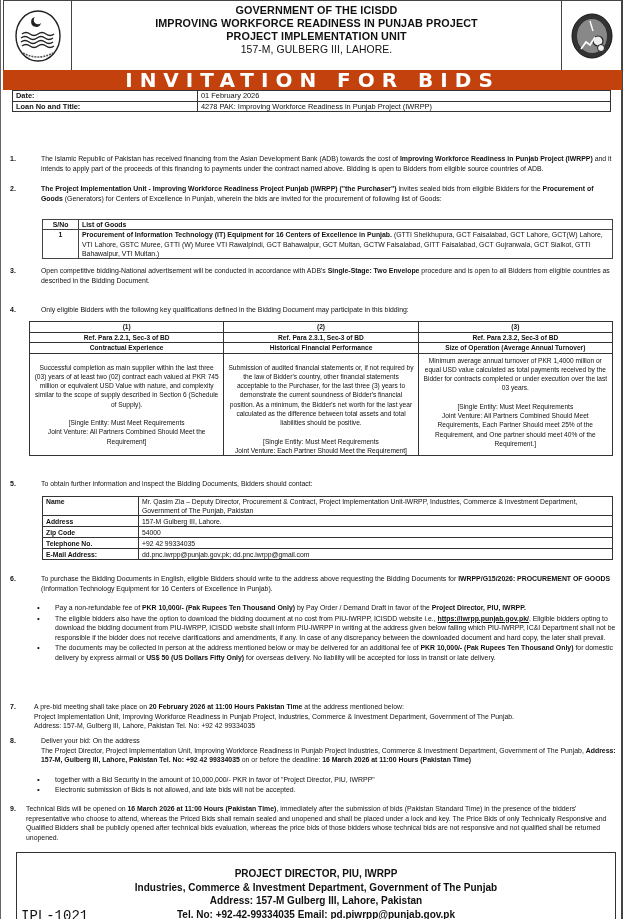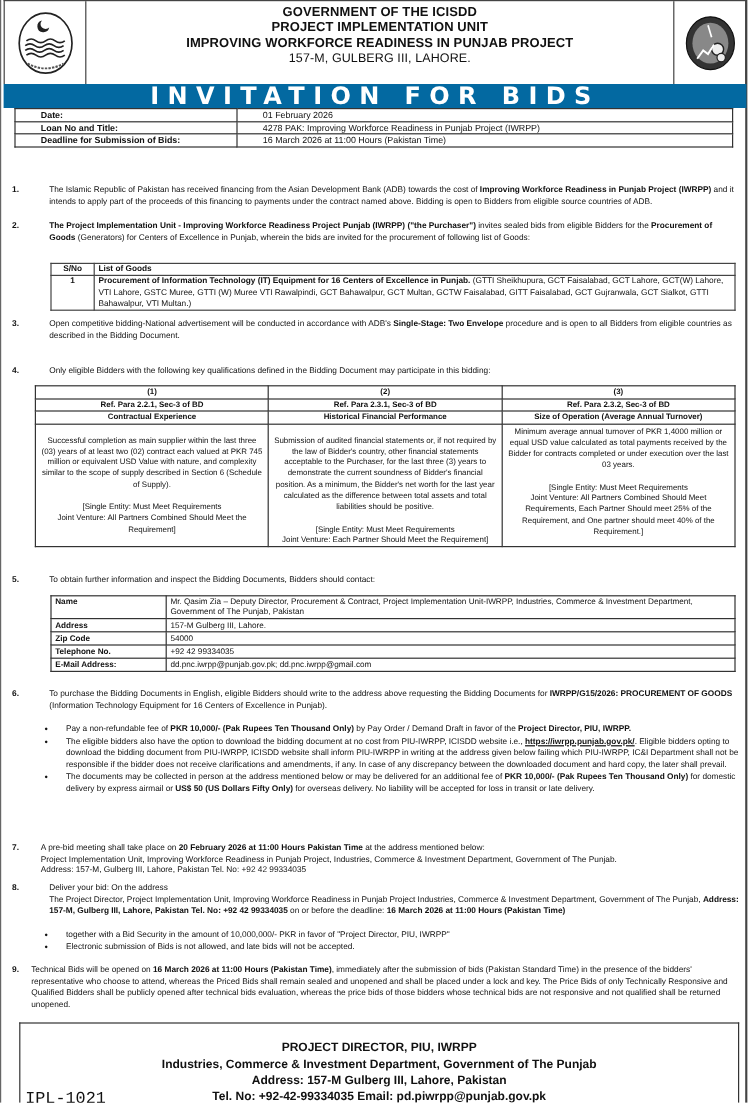--- a/index.html
+++ b/index.html
@@ -7,25 +7,25 @@
   body { font-family: "Liberation Sans", sans-serif; color: #111; position: relative; }
   .page { position: absolute; left: 0; top: 0; width: 623px; height: 919px; border-left: 1px solid #666; border-right: 2px solid #444; }
 
   
   .header { position: absolute; left: 2px; top: 0; width: 619px; height: 70px; border: 1px solid #444; border-bottom: none; display: flex; }
   .logo-cell { width: 68px; border-right: 1px solid #444; display: flex; align-items: center; justify-content: center; }
   .logo-cell.right { border-right: none; border-left: 1px solid #444; width: 60px; }
   .header-text { flex: 1; text-align: center; font-weight: bold; font-size: 10.8px; line-height: 13px; padding-top: 3px; letter-spacing: 0.1px; }
   .header-text div:last-child { font-weight: normal; font-size: 10.4px; }
 
-  .banner { position: absolute; left: 2px; top: 70px; width: 619px; height: 20px; background: #0369a1; color: #fff; font-family: "DejaVu Sans", sans-serif; font-weight: bold; font-size: 20px; letter-spacing: 7px; text-align: center; line-height: 21px; }
+  .banner { position: absolute; left: 2px; top: 70px; width: 619px; height: 20px; background: #c2410c; color: #fff; font-family: "DejaVu Sans", sans-serif; font-weight: bold; font-size: 20px; letter-spacing: 7px; text-align: center; line-height: 21px; }
 
   
   .info-table { position: absolute; left: 11px; top: 90px; width: 599px; border-collapse: collapse; font-size: 7.4px; }
-  .info-table td { border: 1px solid #333; height: 10.5px; padding: 0 21px; line-height: 9px; margin-top: 12px; }
+  .info-table td { border: 1px solid #333; height: 10.5px; padding: 0 3px; line-height: 9px; margin-top: 12px; }
   .info-table td.k { width: 185px; font-weight: bold; }
 
   .para { position: absolute; font-size: 6.9px; line-height: 9.6px; }
   .num { position: absolute; left: 9px; font-weight: bold; font-size: 7px; }
   .txt { position: absolute; left: 40px; width: 575px; }
   b { font-weight: bold; }
 
   
   .goods-table { position: absolute; left: 41px; top: 219px; width: 571px; border-collapse: collapse; font-size: 6.9px; line-height: 9.3px; }
   .goods-table td { border: 1px solid #444; padding: 0 3px; vertical-align: top; }
@@ -63,22 +63,22 @@
         <path d="M24 10 a5 5 0 1 0 6 6 a4 4 0 1 1 -6 -6z" fill="#222"></path>
         <path d="M11 27 q4 -3 8 0 t8 0 t8 0 t8 0" fill="none" stroke="#222" stroke-width="1.4"></path>
         <path d="M10 31 q4 -3 8 0 t8 0 t8 0 t8 0" fill="none" stroke="#222" stroke-width="1.4"></path>
         <path d="M10 35 q4 -3 8 0 t8 0 t8 0 t8 0" fill="none" stroke="#222" stroke-width="1.4"></path>
         <path d="M11 39 q4 -3 8 0 t8 0 t8 0 t8 0" fill="none" stroke="#222" stroke-width="1.4"></path>
         <path d="M12 46 q15 8 30 0" fill="none" stroke="#555" stroke-width="1.6" stroke-dasharray="2 1"></path>
       </svg>
     </div>
     <div class="header-text">
       <div>GOVERNMENT OF THE ICISDD</div>
+      <div>IMPROVING WORKFORCE READINESS IN PUNJAB PROJECT</div>
       <div>PROJECT IMPLEMENTATION UNIT</div>
-      <div>IMPROVING WORKFORCE READINESS IN PUNJAB PROJECT</div>
       <div>157-M, GULBERG III, LAHORE.</div>
     </div>
     <div class="logo-cell right">
       <svg width="46" height="50" viewBox="0 0 46 50">
         <ellipse cx="23" cy="25" rx="20" ry="22" fill="#333" stroke="#111" stroke-width="1"></ellipse>
         <ellipse cx="23" cy="25" rx="15" ry="17" fill="#888"></ellipse>
         <circle cx="29" cy="30" r="5" fill="#eee" stroke="#222" stroke-width="1.2"></circle>
         <circle cx="32" cy="37" r="3.5" fill="#eee" stroke="#222" stroke-width="1"></circle>
         <path d="M12 38 l5 -7 l4 3 l5 -8" fill="none" stroke="#fff" stroke-width="1.6"></path>
         <path d="M21 10 l3 10" stroke="#fff" stroke-width="1.4"></path>
@@ -90,24 +90,20 @@
 
   <table class="info-table">
     <tbody>
         <tr>
       <td class="k">Date:</td>
       <td>01 February 2026</td>
     </tr>
     <tr>
       <td class="k">Loan No and Title:</td>
       <td>4278 PAK: Improving Workforce Readiness in Punjab Project (IWRPP)</td>
-    </tr>
-    <tr>
-      <td class="k">Deadline for Submission of Bids:</td>
-      <td>16 March 2026 at 11:00 Hours (Pakistan Time)</td>
     </tr>
   </tbody>
     </table>
 
   <div class="para" style="top:154px;left:0;width:623px;">
     <span class="num">1.</span>
     <div class="txt">
       <span>The Islamic Republic of Pakistan has received financing from the Asian Development Bank (ADB) towards the cost of </span><b>Improving Workforce Readiness in Punjab Project (IWRPP)</b><span> and it intends to apply part of the proceeds of this financing to payments under the contract named above. Bidding is open to Bidders from eligible source countries of ADB.</span>
     </div>
   </div>

